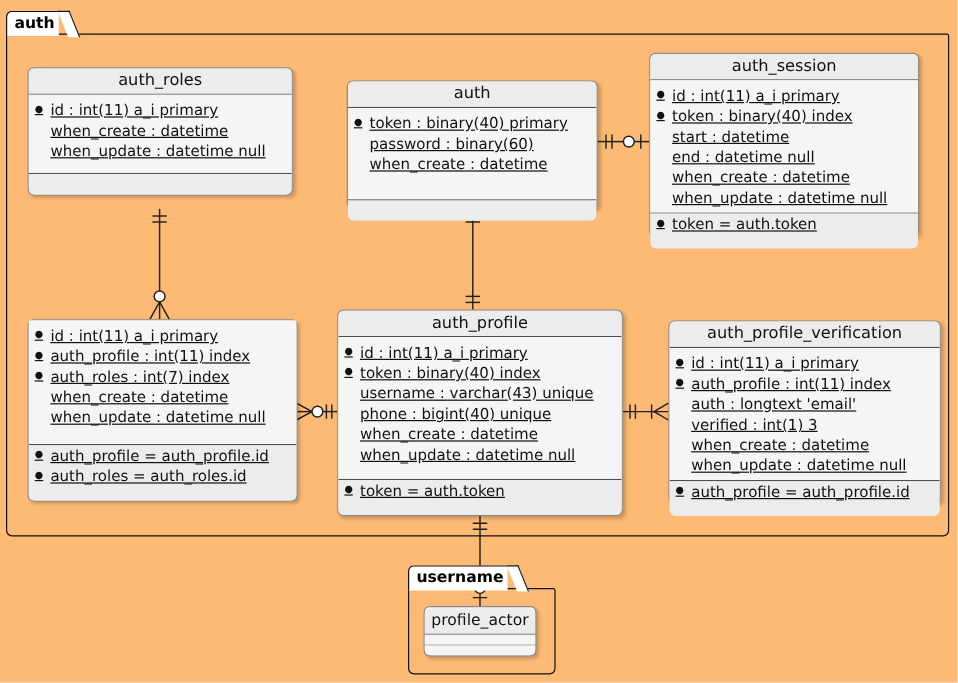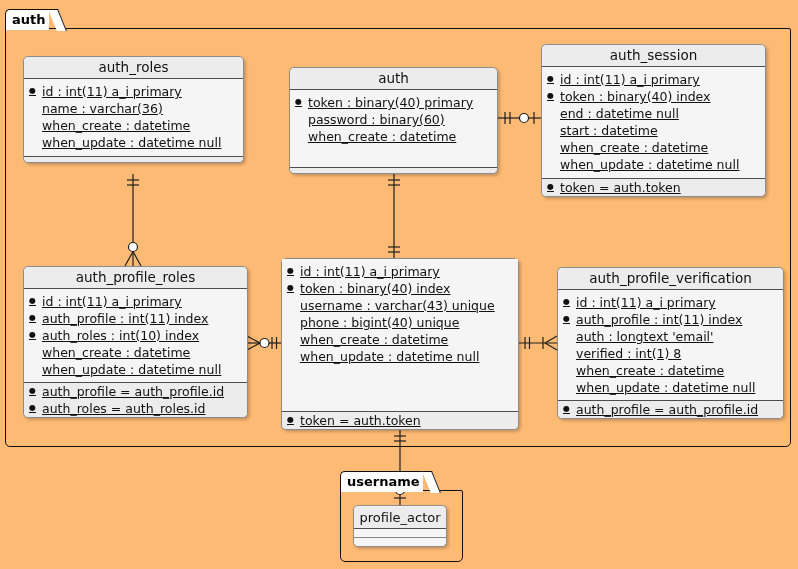--- a/index.html
+++ b/index.html
@@ -40,21 +40,21 @@
     flex:0 0 auto; height:21px; line-height:21px;
     text-align:center; font-size:13.5px;
     background:var(--entity-header-fill,#ececec);
     border-bottom:1px solid var(--separator,#555);
     border-radius:5px 5px 0 0;
     white-space:nowrap; overflow:hidden;
   }
   .entity-rows { flex:1 1 auto; padding:4px 6px 4px 5px; background:var(--entity-fill,#f6f6f6); }
   .entity-footer {
     flex:0 0 auto; border-top:1px solid var(--separator,#555);
-    padding:0 6px 0 5px; background:var(--entity-header-fill,#efefef);
+    padding:0 6px 12px 5px; background:var(--entity-header-fill,#efefef);
     border-radius:0 0 5px 5px; min-height:5px;
   }
   .row { display:flex; align-items:flex-end; line-height:17px; height:17px; white-space:nowrap;text-decoration:underline; }
   .bullet { flex:0 0 13px; text-align:left; }
   .bullet::before { content:"●"; font-size:8px; position:relative; top:-1px; }
   .row[data-key="false"] .bullet::before { visibility:hidden; }
   .row-text { flex:0 0 auto; }
 
   
   .mini-strip { height:8px; border-top:1px solid var(--entity-border,#999); background:var(--entity-fill,#f3f3f3); }
@@ -140,24 +140,20 @@
 
   <div class="entity" id="e-auth_roles" style="left:23px; top:56px; width:221px; height:107px;">
     <div class="entity-title">auth_roles</div>
     <div class="entity-rows">
         <div class="row" data-key="true">
     <span class="bullet"></span>
     <span class="row-text">id : int(11) a_i primary</span>
   </div>
         <div class="row" data-key="false">
     <span class="bullet"></span>
-    <span class="row-text">name : varchar(36)</span>
-  </div>
-        <div class="row" data-key="false">
-    <span class="bullet"></span>
     <span class="row-text">when_create : datetime</span>
   </div>
         <div class="row" data-key="false">
     <span class="bullet"></span>
     <span class="row-text">when_update : datetime null</span>
   </div>
       </div>
     <div class="entity-footer"></div>
   </div>
 
@@ -189,57 +185,56 @@
         <div class="row" data-key="true">
     <span class="bullet"></span>
     <span class="row-text">id : int(11) a_i primary</span>
   </div>
         <div class="row" data-key="true">
     <span class="bullet"></span>
     <span class="row-text">token : binary(40) index</span>
   </div>
         <div class="row" data-key="false">
     <span class="bullet"></span>
+    <span class="row-text">start : datetime</span>
+  </div>
+        <div class="row" data-key="false">
+    <span class="bullet"></span>
     <span class="row-text">end : datetime null</span>
   </div>
         <div class="row" data-key="false">
     <span class="bullet"></span>
-    <span class="row-text">start : datetime</span>
-  </div>
-        <div class="row" data-key="false">
-    <span class="bullet"></span>
     <span class="row-text">when_create : datetime</span>
   </div>
         <div class="row" data-key="false">
     <span class="bullet"></span>
     <span class="row-text">when_update : datetime null</span>
   </div>
       </div>
     <div class="entity-footer">
         <div class="row" data-key="true">
     <span class="bullet"></span>
     <span class="row-text">token = auth.token</span>
   </div>
       </div>
   </div>
 
   <div class="entity" id="e-auth_profile_roles" style="left:23px; top:266px; width:225px; height:152px;">
-    <div class="entity-title">auth_profile_roles</div>
     <div class="entity-rows">
         <div class="row" data-key="true">
     <span class="bullet"></span>
     <span class="row-text">id : int(11) a_i primary</span>
   </div>
         <div class="row" data-key="true">
     <span class="bullet"></span>
     <span class="row-text">auth_profile : int(11) index</span>
   </div>
         <div class="row" data-key="true">
     <span class="bullet"></span>
-    <span class="row-text">auth_roles : int(10) index</span>
+    <span class="row-text">auth_roles : int(7) index</span>
   </div>
         <div class="row" data-key="false">
     <span class="bullet"></span>
     <span class="row-text">when_create : datetime</span>
   </div>
         <div class="row" data-key="false">
     <span class="bullet"></span>
     <span class="row-text">when_update : datetime null</span>
   </div>
       </div>
@@ -249,20 +244,21 @@
     <span class="row-text">auth_profile = auth_profile.id</span>
   </div>
         <div class="row" data-key="true">
     <span class="bullet"></span>
     <span class="row-text">auth_roles = auth_roles.id</span>
   </div>
       </div>
   </div>
 
   <div class="entity" id="e-auth_profile" style="left:281px; top:258px; width:238px; height:172px;">
+    <div class="entity-title">auth_profile</div>
     <div class="entity-rows">
         <div class="row" data-key="true">
     <span class="bullet"></span>
     <span class="row-text">id : int(11) a_i primary</span>
   </div>
         <div class="row" data-key="true">
     <span class="bullet"></span>
     <span class="row-text">token : binary(40) index</span>
   </div>
         <div class="row" data-key="false">
@@ -300,21 +296,21 @@
         <div class="row" data-key="true">
     <span class="bullet"></span>
     <span class="row-text">auth_profile : int(11) index</span>
   </div>
         <div class="row" data-key="false">
     <span class="bullet"></span>
     <span class="row-text">auth : longtext 'email'</span>
   </div>
         <div class="row" data-key="false">
     <span class="bullet"></span>
-    <span class="row-text">verified : int(1) 8</span>
+    <span class="row-text">verified : int(1) 3</span>
   </div>
         <div class="row" data-key="false">
     <span class="bullet"></span>
     <span class="row-text">when_create : datetime</span>
   </div>
         <div class="row" data-key="false">
     <span class="bullet"></span>
     <span class="row-text">when_update : datetime null</span>
   </div>
       </div>

